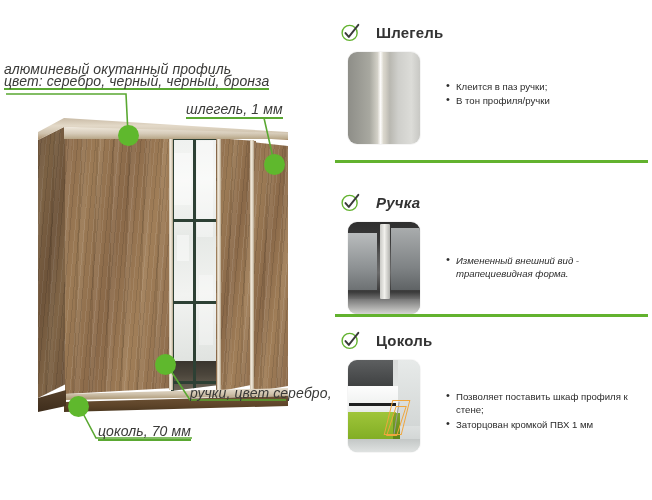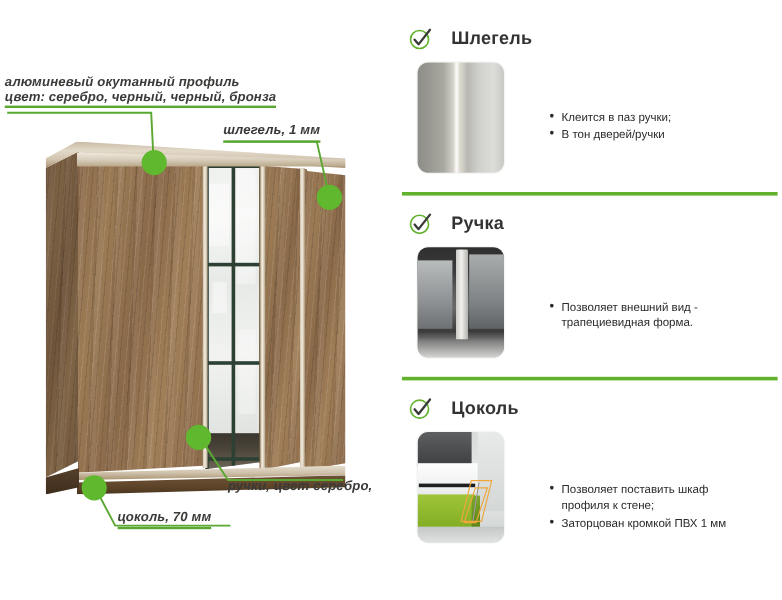--- a/index.html
+++ b/index.html
@@ -9,27 +9,27 @@
     color:#2b2b2b;
     overflow:hidden;
     position:relative;
   }
   #root{position:relative;width:652px;height:500px;background:#fff;}
 
   
   #left-panel{position:absolute;left:0;top:0;width:330px;height:500px;}
 
   
-  .anno{position:absolute;font-style:italic;font-weight:bold;font-size:11px;
+  .anno{position:absolute;font-style:italic;font-weight:normal;font-size:14px;
         line-height:11.5px;color:#3a3a38;letter-spacing:.1px;white-space:nowrap;}
   .anno .ul{display:block;border-bottom:2px solid #5aa832;padding-bottom:1px;}
 
   #anno-profile{left:4px;top:64px;}
   #anno-shlegel{left:186px;top:104px;}
-  #anno-handles{left:190px;top:400px;}
+  #anno-handles{left:190px;top:388px;}
   #anno-plinth{left:98px;top:426px;}
 
   
   #leaders{position:absolute;left:0;top:0;width:330px;height:500px;}
 
   
   .dot{position:absolute;border-radius:50%;background:#5fb82d;}
   #dot-profile{left:118px;top:125px;width:21px;height:21px;}
   #dot-shlegel{left:264px;top:154px;width:21px;height:21px;}
   #dot-handles{left:155px;top:354px;width:21px;height:21px;}
@@ -124,31 +124,31 @@
   #plinth-side{
     position:absolute;left:0;top:272px;width:28px;height:22px;
     background:linear-gradient(180deg,#55402a,#3e2d1c);
     clip-path:polygon(0 8px,28px 0,28px 16px,0 22px);
   }
 
   
   #right-panel{position:absolute;left:331px;top:0;width:321px;height:500px;background:#fff;}
   .section{position:absolute;left:0;width:321px;}
   #sec-0{top:18px;height:148px;}
-  #sec-1{top:172px;height:148px;}
+  #sec-1{top:188px;height:148px;font-style:italic;}
   #sec-2{top:326px;height:150px;}
 
   .sec-head{display:flex;align-items:center;height:28px;padding-left:9px;}
   .check-icon{width:22px;height:22px;flex:0 0 22px;position:relative;}
   .sec-title{font-size:15px;font-weight:bold;color:#333333;margin-left:14px;letter-spacing:.2px;}
 
   .sec-body{display:flex;align-items:flex-start;margin-top:6px;padding-left:17px;}
   .thumb{width:72px;height:92px;flex:0 0 72px;border-radius:9px;overflow:hidden;
          position:relative;box-shadow:0 0 0 1px rgba(0,0,0,.04);}
-  .bullets{margin:12px;padding:0 8px 0 36px;list-style:none;}
+  .bullets{margin:0;padding:0 8px 0 36px;list-style:none;}
   .bullets li{position:relative;font-size:9.6px;line-height:13.4px;color:#2b2b2b;
               margin-bottom:1px;}
   .bullets li:before{content:"•";position:absolute;left:-10px;top:-1px;font-size:11px;color:#2b2b2b;}
   #sec-0 .bullets{padding-top:28px;}
   #sec-1 .bullets{padding-top:32px;}
   #sec-2 .bullets{padding-top:30px;}
 
   .divider{position:absolute;left:4px;width:313px;height:3px;background:#62b22e;}
   #div-0{top:160px;}
   #div-1{top:314px;}
@@ -280,21 +280,21 @@
           </svg>
         </span>
         <span class="sec-title">Шлегель</span>
       </div>
       <div class="sec-body">
         <div class="thumb" id="thumb-shlegel">
           <span class="seam"></span>
         </div>
         <ul class="bullets">
           <li>Клеится в паз ручки;</li>
-          <li>В тон дверей/ручки</li>
+          <li>В тон профиля/ручки</li>
         </ul>
       </div>
     </div>
 
     <div class="divider" id="div-0"></div>
 
     <div class="section" id="sec-1">
       <div class="sec-head">
         <span class="check-icon">
           <svg viewBox="0 0 24 24" width="22" height="22">
@@ -305,21 +305,21 @@
         <span class="sec-title">Ручка</span>
       </div>
       <div class="sec-body">
         <div class="thumb" id="thumb-handle">
           <span class="panelL"></span>
           <span class="panelR"></span>
           <span class="bar"></span>
           <span class="floor"></span>
         </div>
         <ul class="bullets">
-          <li>Позволяет внешний вид - трапециевидная форма.</li>
+          <li>Измененный внешний вид - трапециевидная форма.</li>
         </ul>
       </div>
     </div>
 
     <div class="divider" id="div-1"></div>
 
     <div class="section" id="sec-2">
       <div class="sec-head">
         <span class="check-icon">
           <svg viewBox="0 0 24 24" width="22" height="22">

